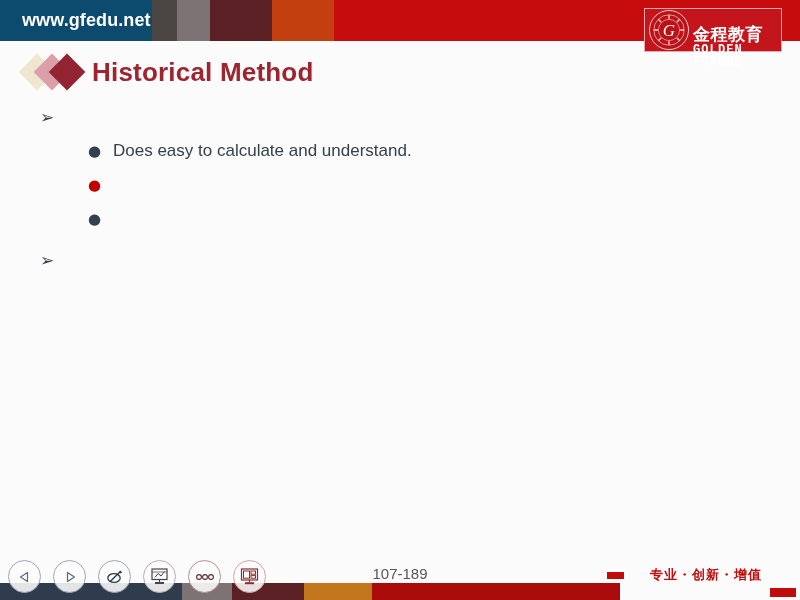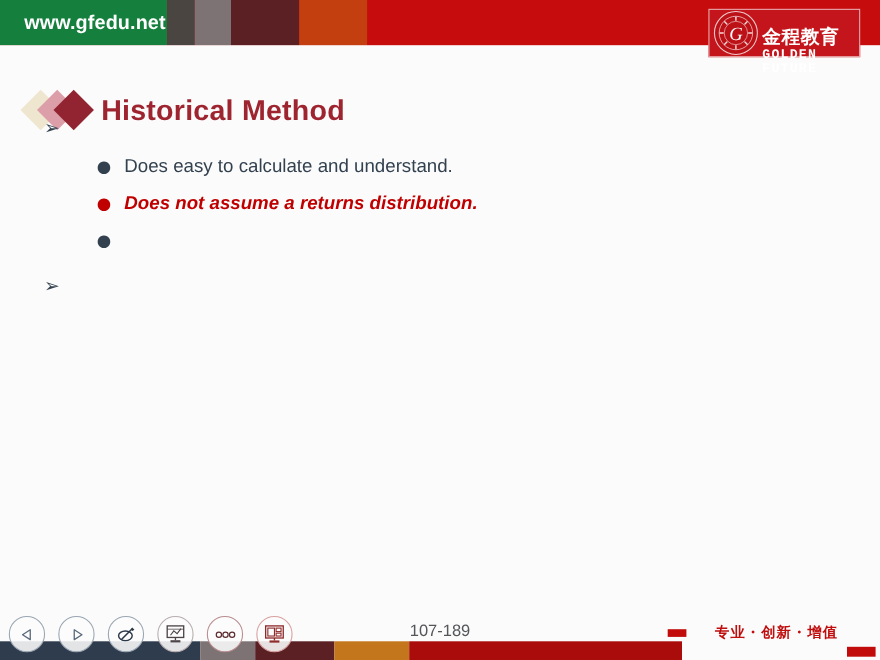--- a/index.html
+++ b/index.html
@@ -20,21 +20,21 @@
     position: absolute;
     top: 0; left: 0;
     width: 800px;
     height: 41px;
     display: flex;
     background: #c00d0d;
   }
   .tb-seg { height: 41px; }
   #tb-url {
     width: 152px;
-    background: #15803d;
+    background: #0c4a6e;
     display: flex;
     align-items: center;
     padding-left: 22px;
     box-sizing: border-box;
   }
   #tb-url-text {
     color: #ffffff;
     font-size: 18px;
     font-weight: bold;
     letter-spacing: 0.1px;
@@ -108,21 +108,20 @@
   }
 
   
   #title-row {
     position: absolute;
     top: 52px;
     left: 24px;
     display: flex;
     align-items: center;
     height: 40px;
-    margin-top: 28px;
   }
   #title-diamonds {
     position: relative;
     width: 66px;
     height: 38px;
     flex: none;
   }
   .diamond {
     position: absolute;
     width: 26px;
@@ -333,21 +332,20 @@
     <span class="lvl1-marker">➢</span>
   </div>
 
   <div class="lvl2">
     <span class="lvl2-marker navy">●</span>
     <span class="lvl2-text">Does easy to calculate and understand.</span>
   </div>
 
   <div class="lvl2">
     <span class="lvl2-marker red">●</span>
-    <span class="lvl2-text red-em">Does not assume a returns distribution.</span>
   </div>
 
   <div class="lvl2">
     <span class="lvl2-marker navy">●</span>
   </div>
 
   <div class="lvl1" style="margin-top:14px;">
     <span class="lvl1-marker">➢</span>
   </div>
 

